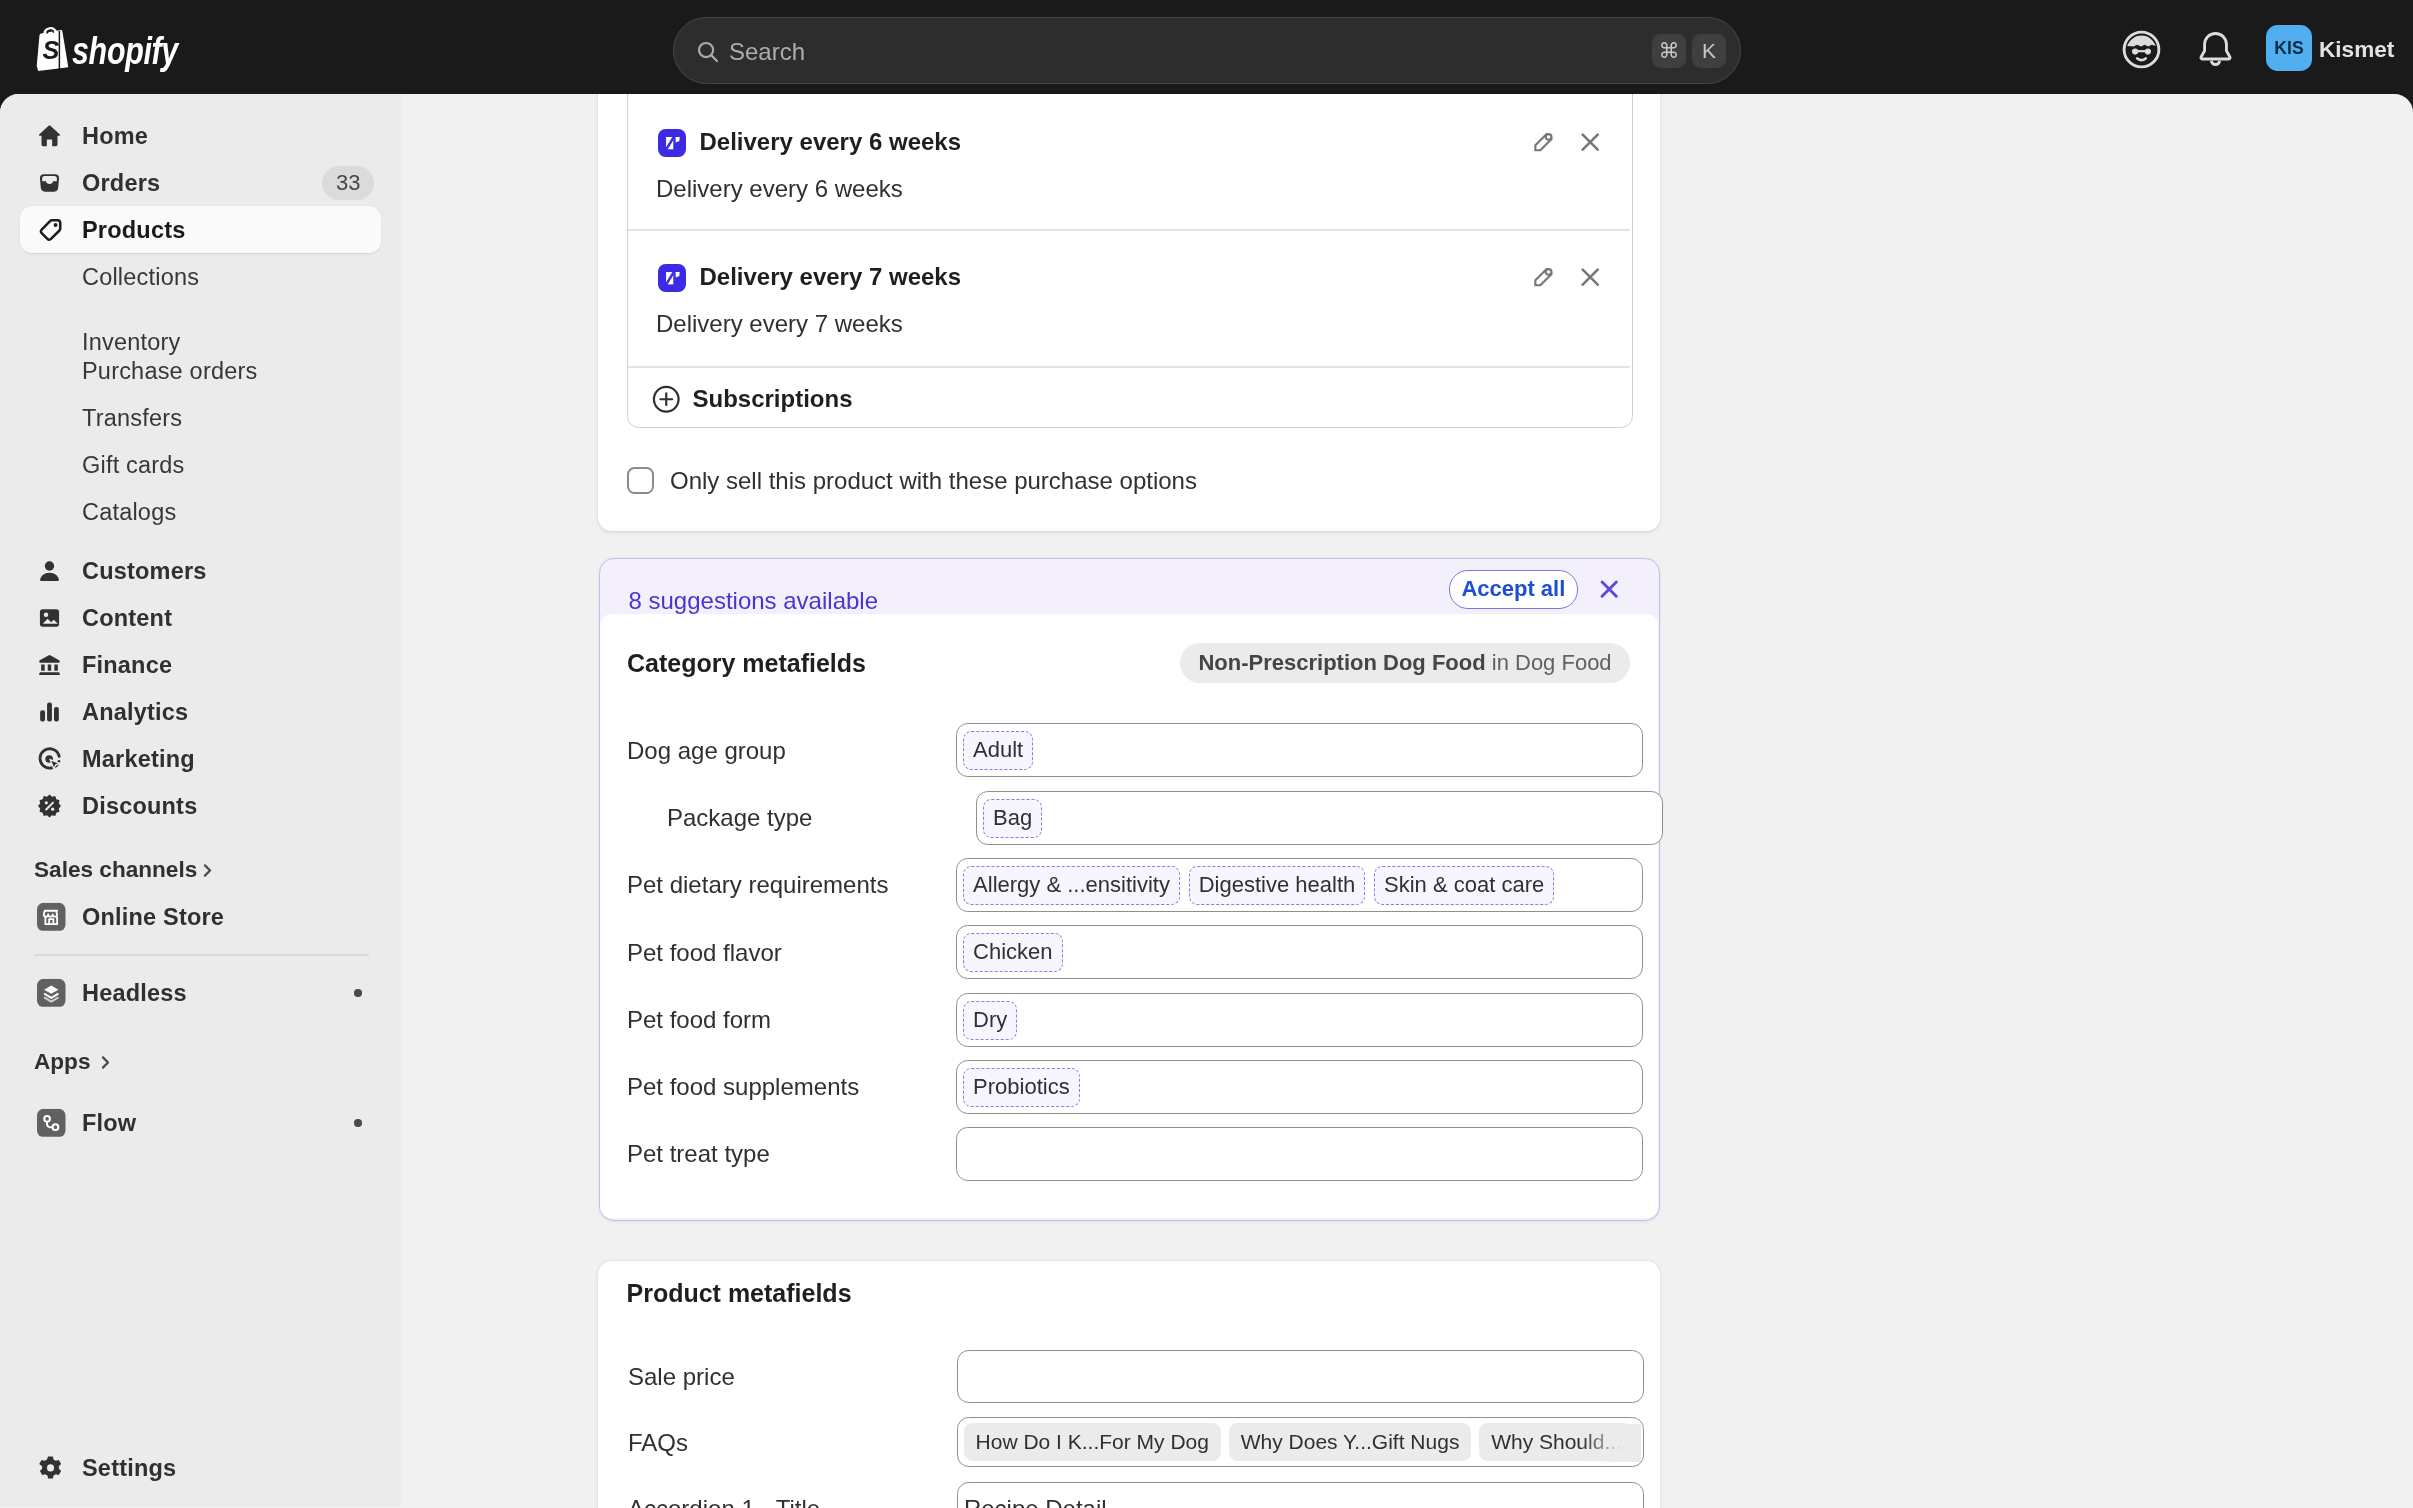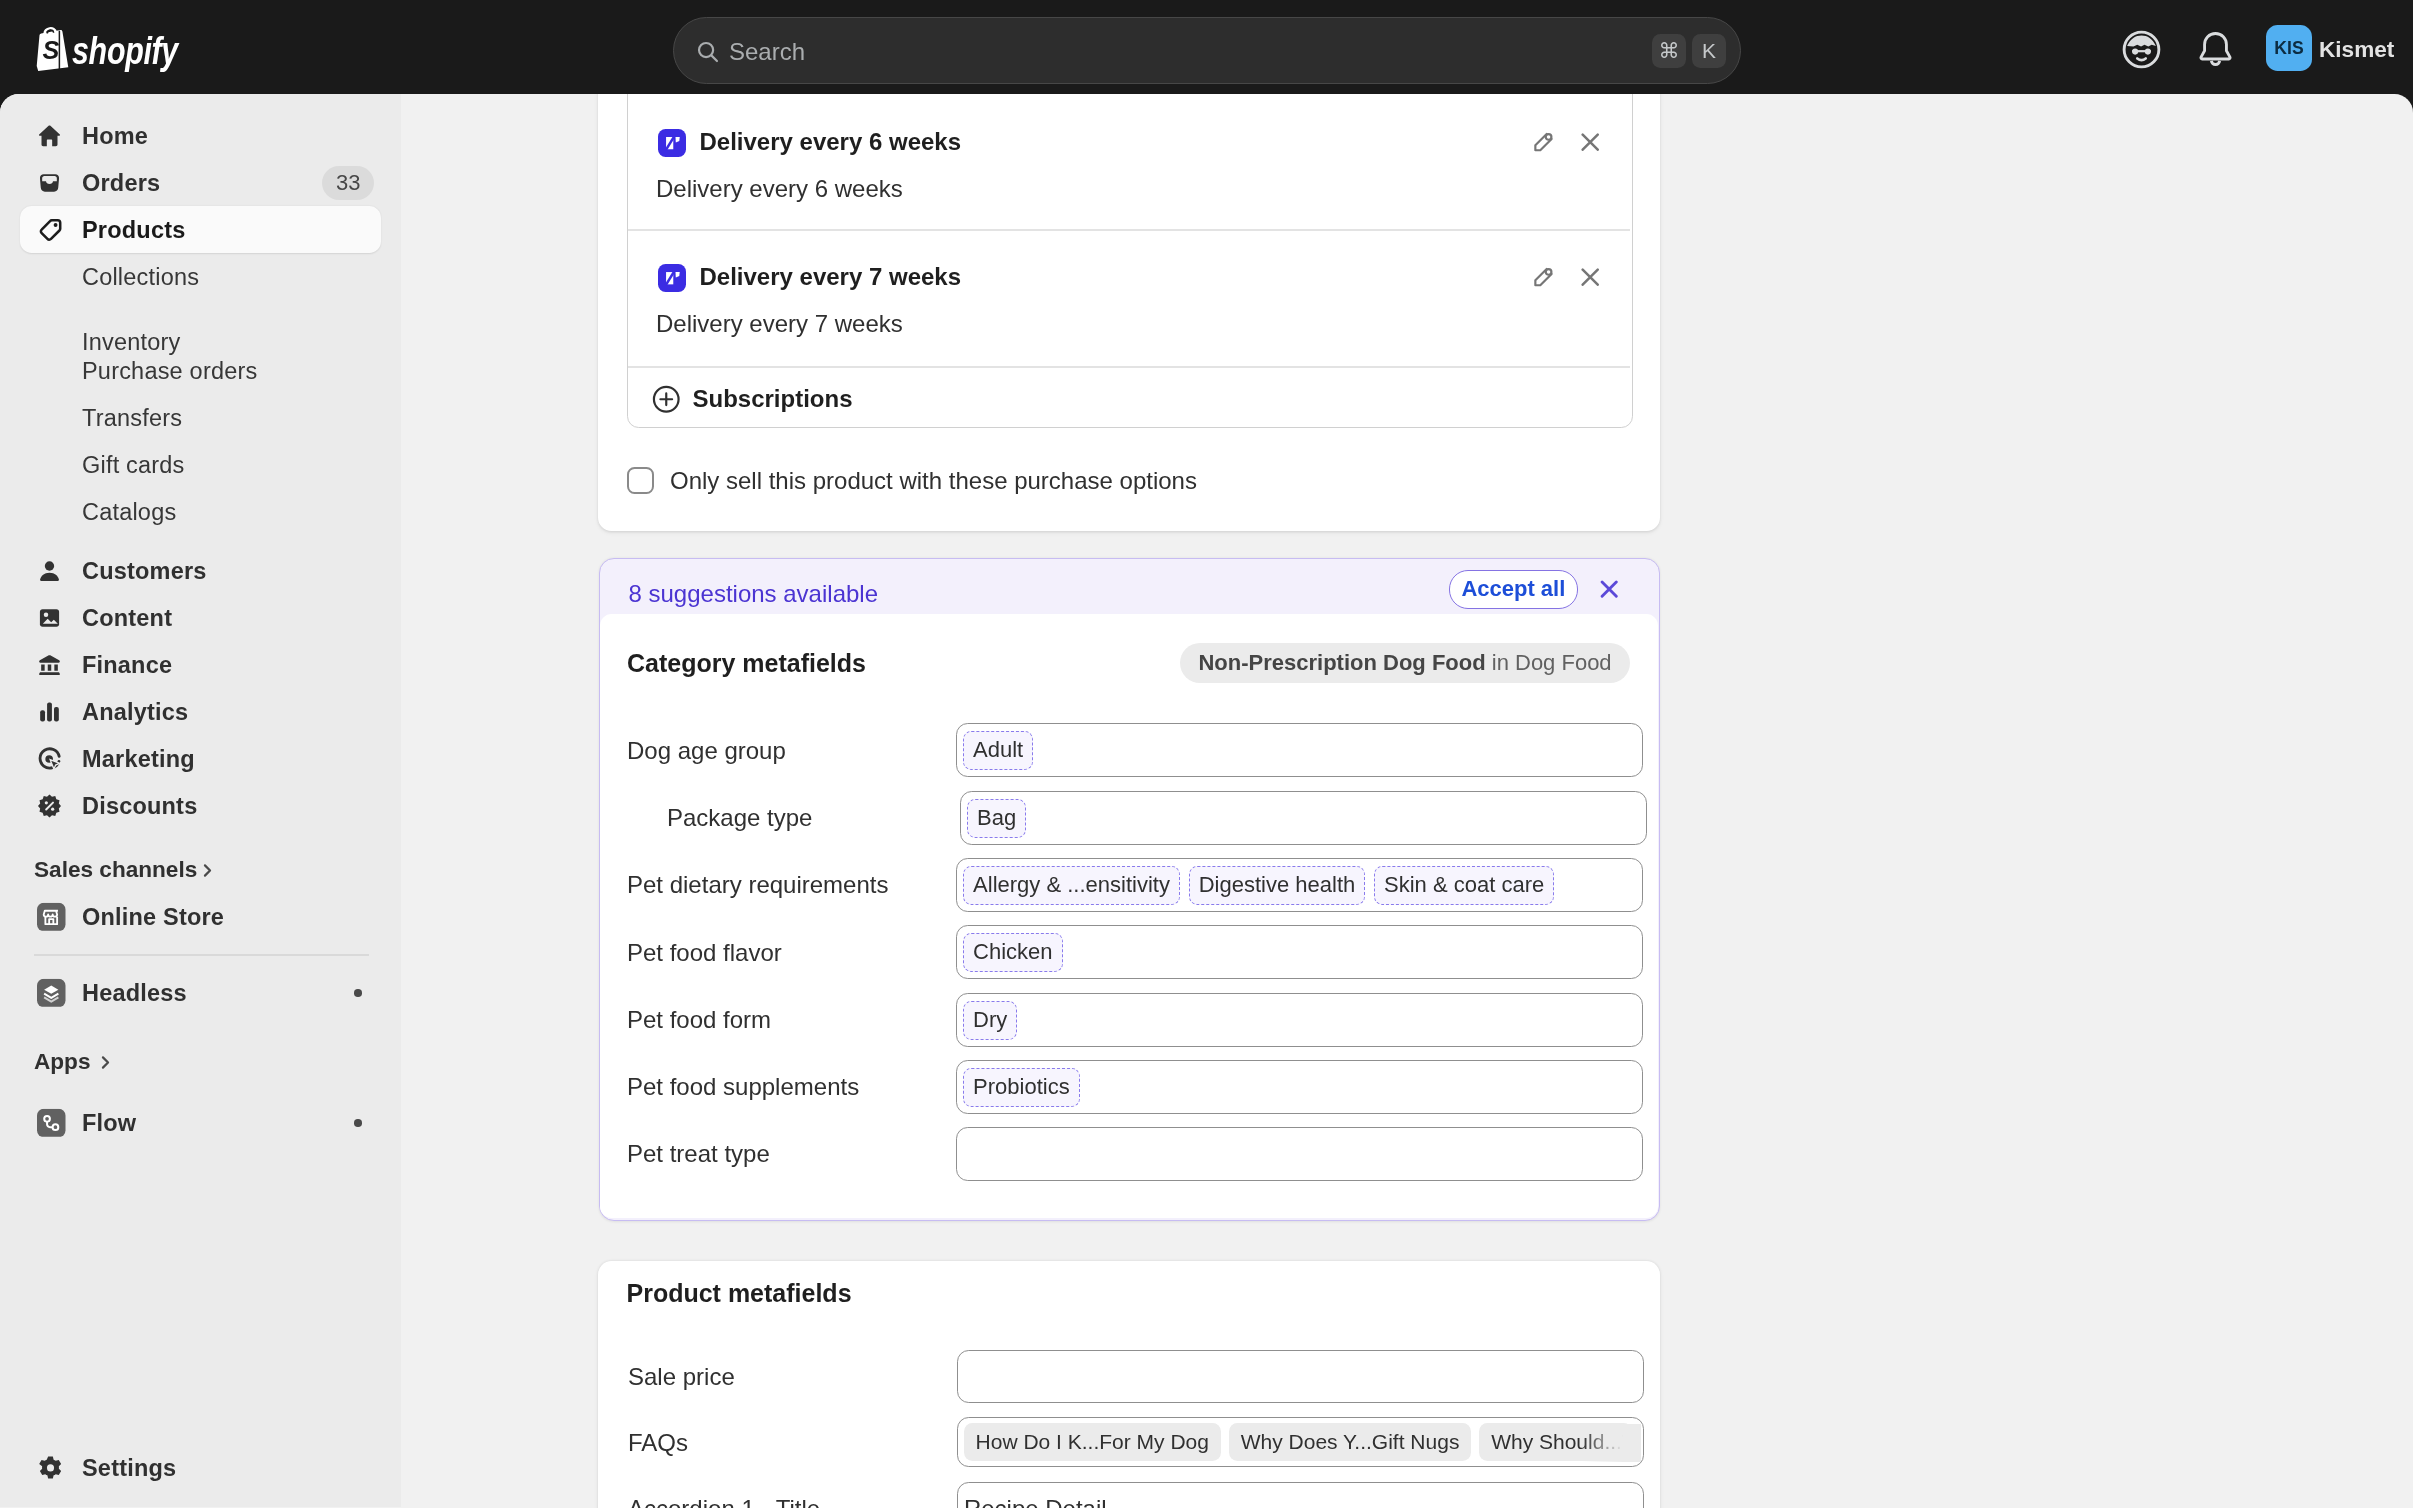--- a/index.html
+++ b/index.html
@@ -269,37 +269,37 @@
             <path d="M17 10 v14 M10 17 h14" stroke="#303030" stroke-width="2.6" stroke-linecap="round"></path>
           </svg>
         <div class="btxt abs" style="left:65px; top:305px; line-height:28.5px;">Subscriptions</div>
       </div>
 
       <div class="abs" style="left:28.5px; top:422px; width:27px; height:27px; border:2px solid #8a8a8a; border-radius:7.5px; background:#fff;"></div>
       <div class="ftxt abs" style="left:72px; top:422px; line-height:27px;">Only sell this product with these purchase options</div>
     </div>
 
     <div class="abs" style="left:599px; top:464px; width:1061px; height:663px; background:#f3f0fc; border:1.7px solid #c7bcf2; border-radius:15px; box-shadow:0 0.8px 2.5px rgba(26,26,26,0.08);">
-      <div class="abs" style="left:28.5px; top:7px; height:55px; font-size:24px; color:#4b34d2; line-height:55px;">8 suggestions available</div>
+      <div class="abs" style="left:28.5px; top:14px; height:55px; font-size:24px; color:#4b34d2; line-height:55px;">8 suggestions available</div>
       <div class="abs" style="right:81px; top:11px; height:39px; background:#fff; border:1.7px solid #8573e3; border-radius:19px; font-size:22px; font-weight:bold; color:#1d4ed8; line-height:35px; padding:0 11.7px;">Accept all</div>
       <svg class="abs" style="right:41px; top:21px;" width="18.4" height="18.4" viewBox="0 0 22 22">
           <path d="M2.5 2.5 L19.5 19.5 M19.5 2.5 L2.5 19.5" stroke="#5b49d8" stroke-width="3.4" stroke-linecap="round"></path>
         </svg>
 
       <div class="abs" style="left:0px; top:55px; width:1058px; height:604px; background:#fff; border-radius:11.7px;">
         <div class="btxt abs" style="left:27px; top:35px; font-size:25px;">Category metafields</div>
         <div class="abs" style="right:28px; top:28.5px; height:40px; background:#ebebeb; border-radius:20px; line-height:40px; font-size:22px; color:#616161; padding:0 18.4px; white-space:nowrap;"><span style="font-weight:bold; color:#454545;">Non-Prescription Dog Food</span> in Dog Food</div>
 
         <div class="rowlabel" style="left:27px; top:124px;">Dog age group</div>
         <div class="input" style="left:344px; top:109px;">
             <div class="chip">Adult</div>
           </div>
 
         <div class="rowlabel" style="left:27px; top:191px;margin-left:40px;">Package type</div>
-        <div class="input" style="left:348px; top:177px;">
+        <div class="input" style="left:364px; top:177px;">
             <div class="chip">Bag</div>
           </div>
 
         <div class="rowlabel" style="left:27px; top:258px;">Pet dietary requirements</div>
         <div class="input" style="left:344px; top:244px;">
           <div class="chip">Allergy &amp; ...ensitivity</div>
           <div class="chip">Digestive health</div>
           <div class="chip">Skin &amp; coat care</div>
         </div>
 

